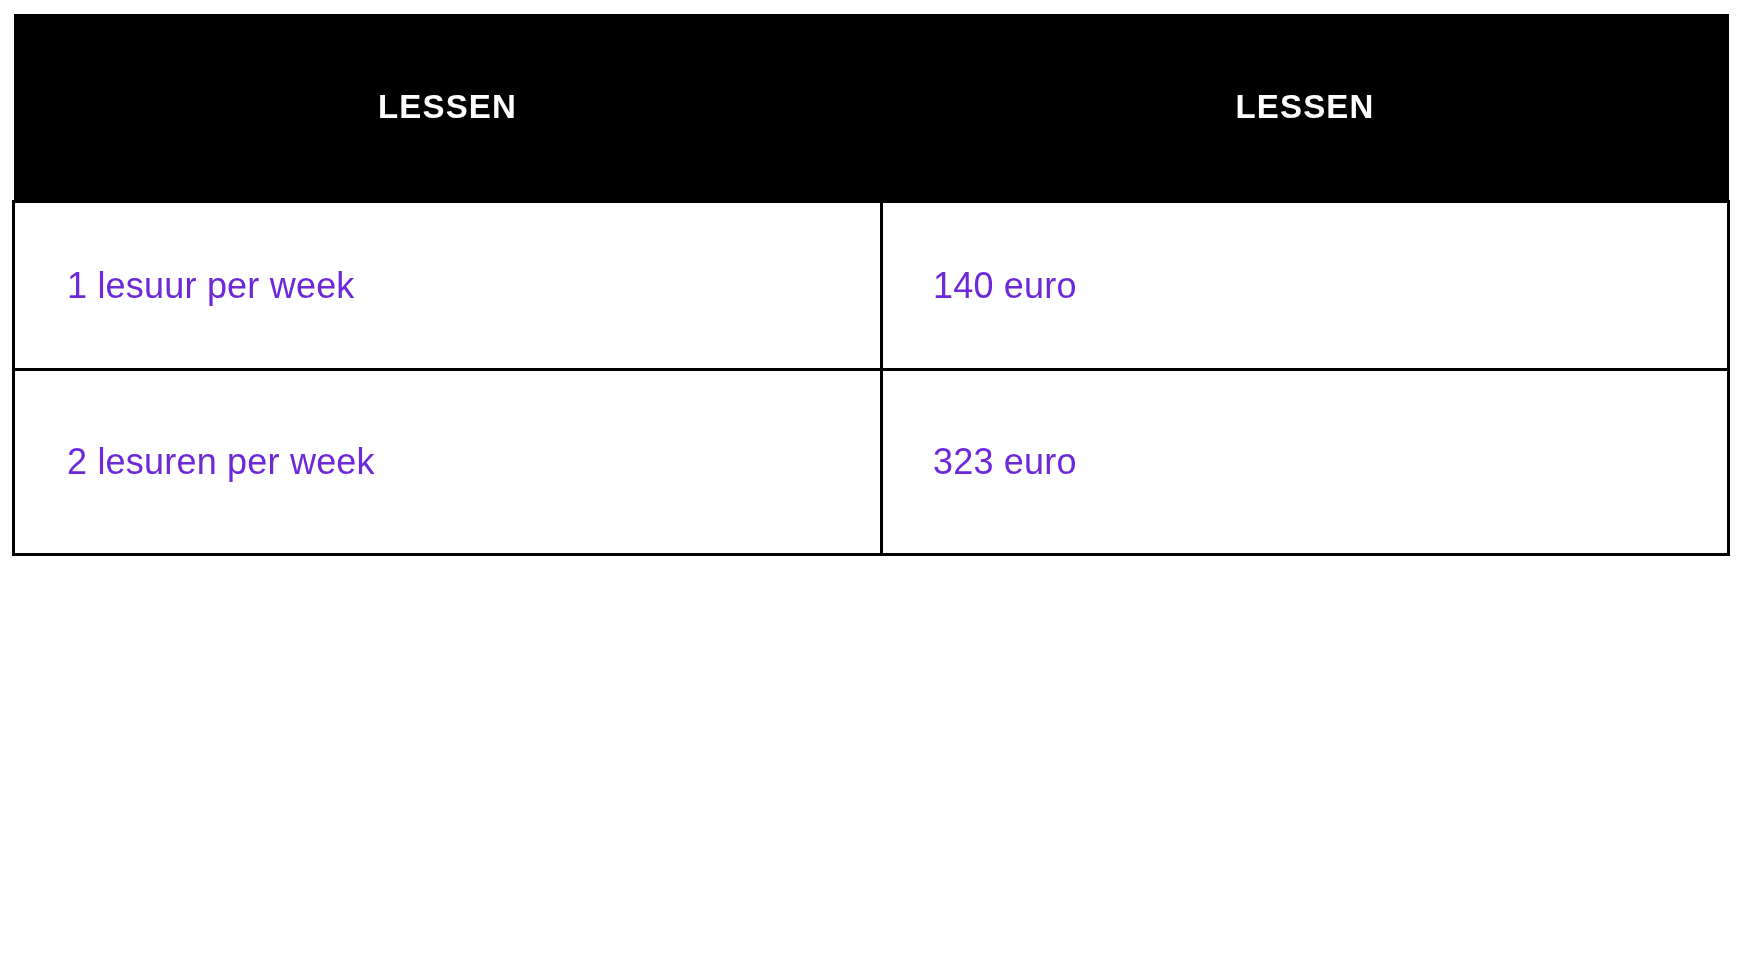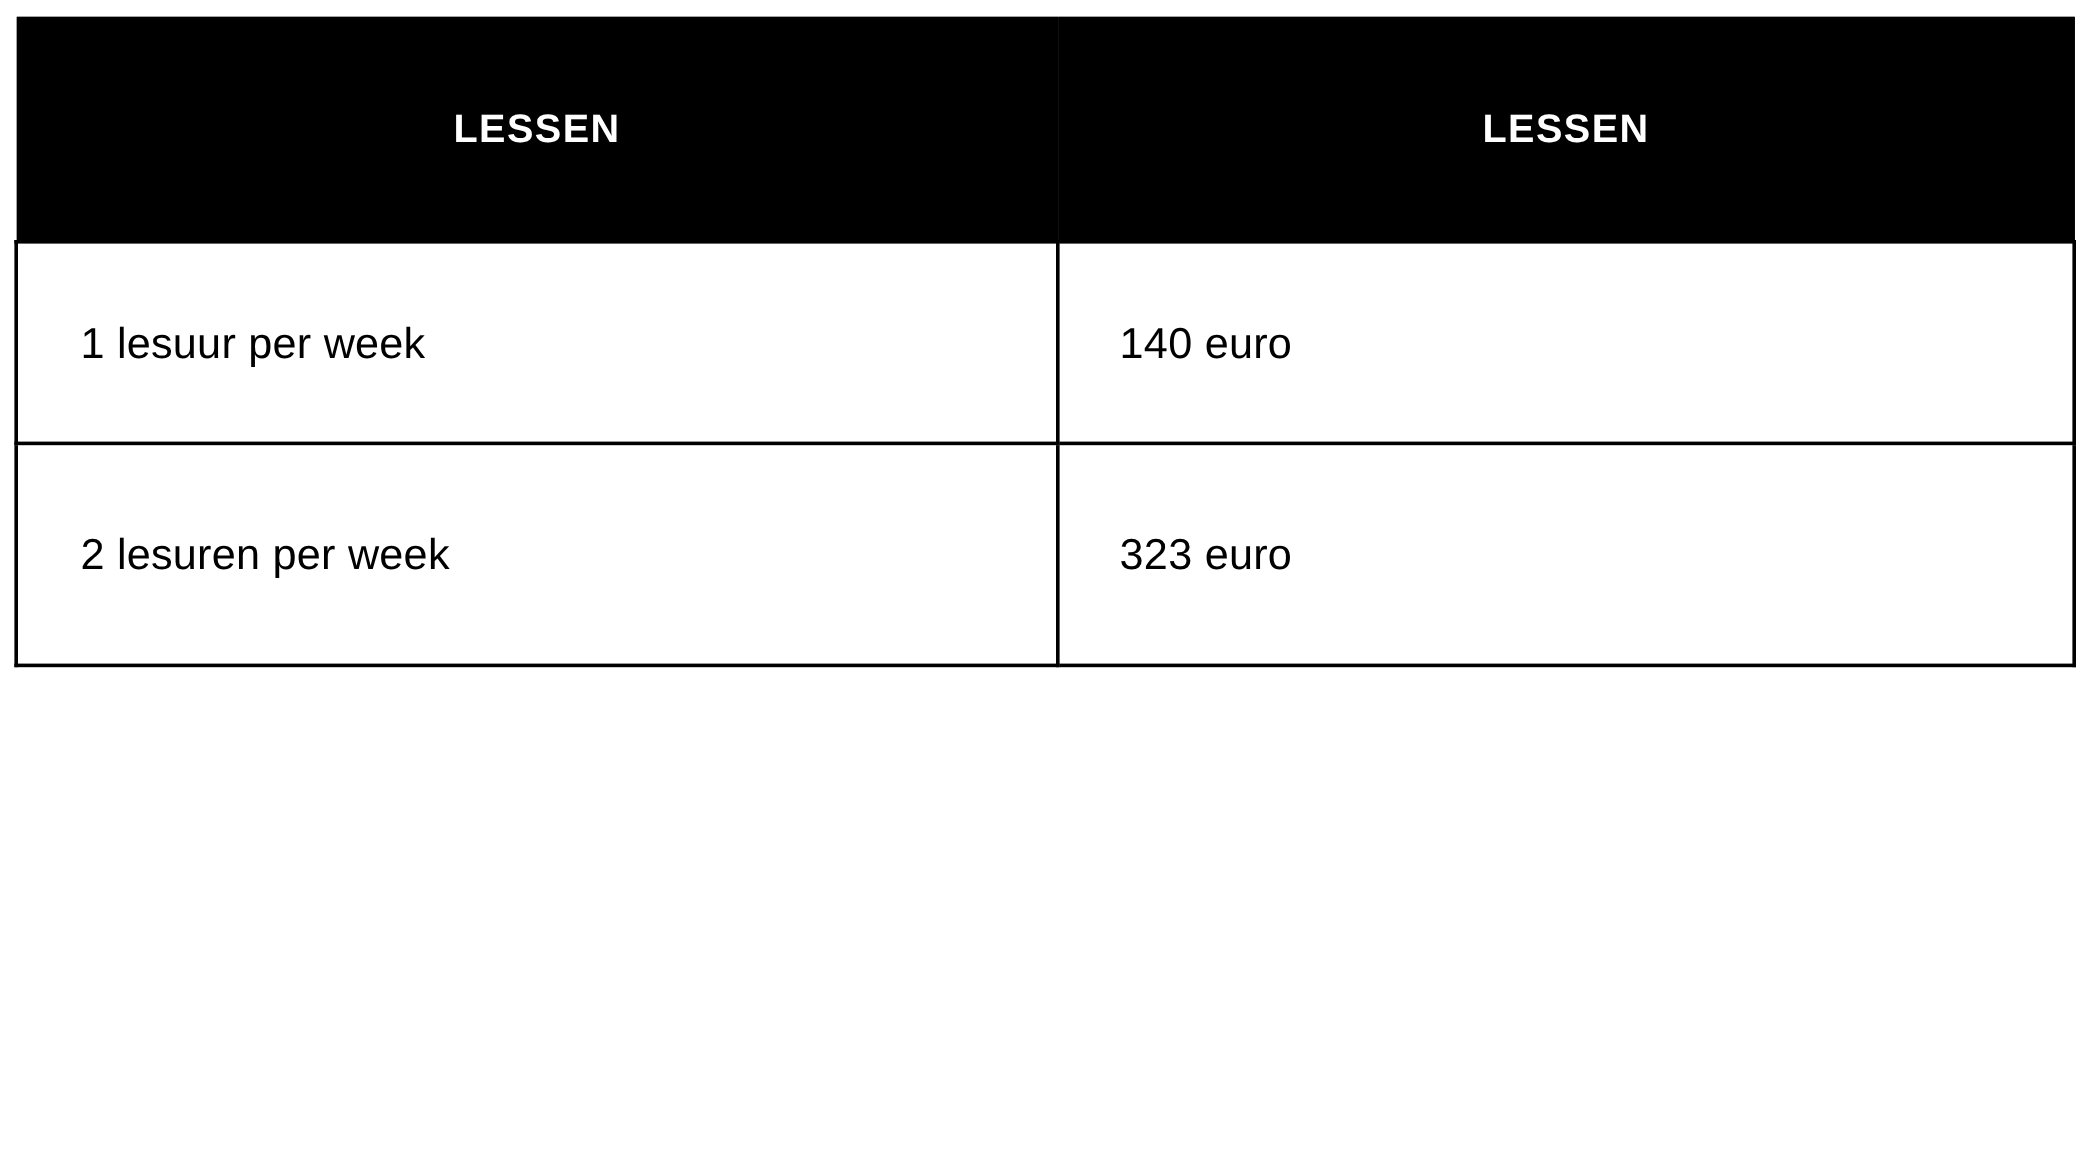--- a/index.html
+++ b/index.html
@@ -51,21 +51,21 @@
     border: none;
     vertical-align: middle;
   }
 
   tbody td {
     height: 165px;
     border: 3px solid #000000;
     padding: 0 0 0 52px;
     font-size: 36px;
     font-weight: 400;
-    color: #000000;
+    color: #6d28d9;
     vertical-align: middle;
     background: #ffffff;
     letter-spacing: 0.2px;
   }
 
   tbody tr:last-child td {
     height: 182px;
   }
 
   tbody td.cell-price {

